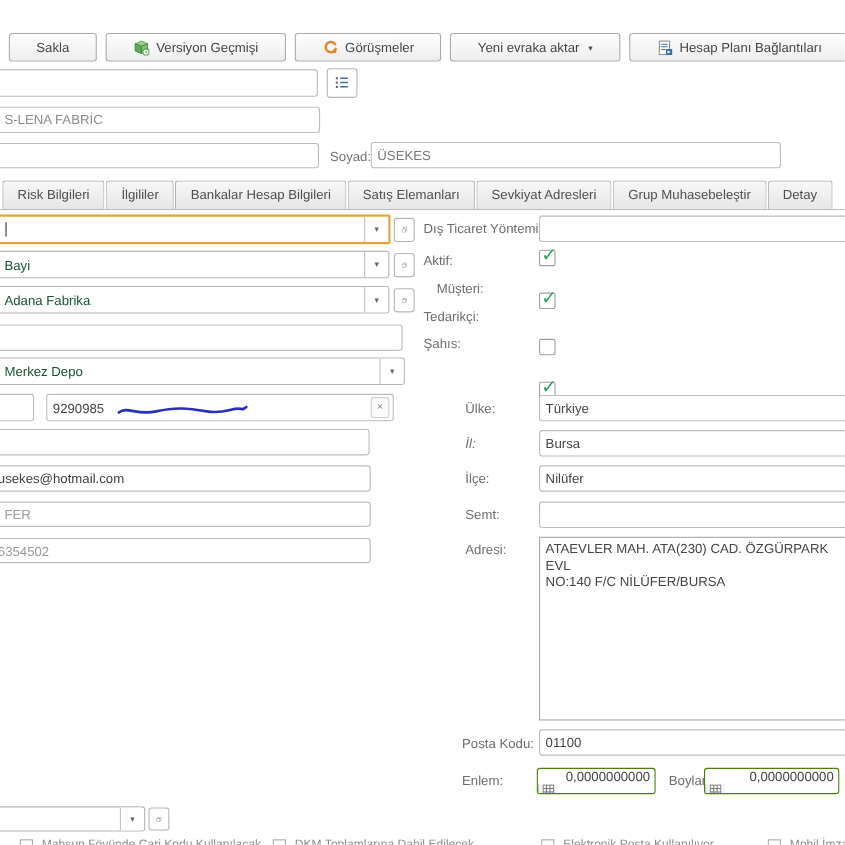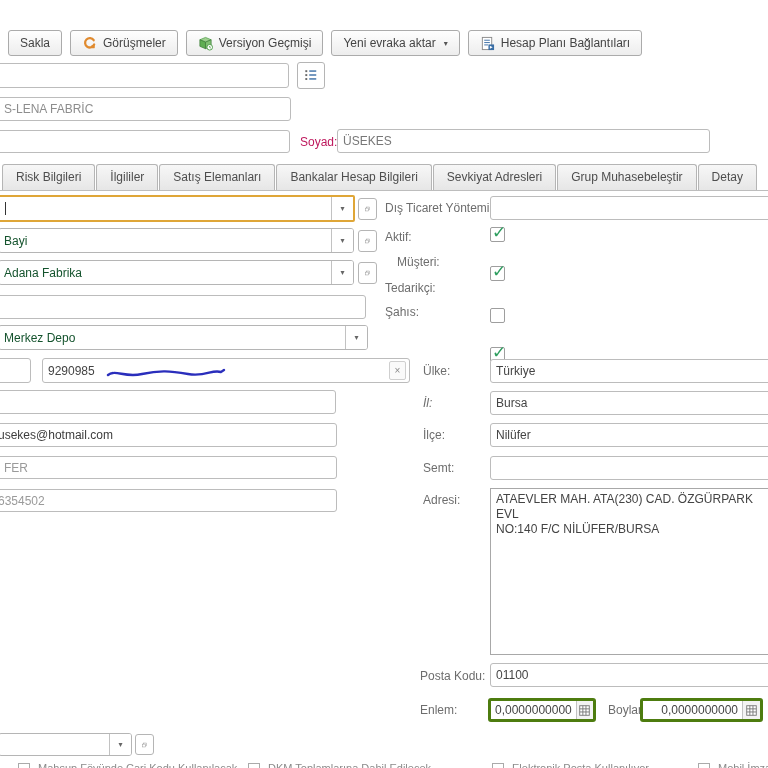--- a/index.html
+++ b/index.html
@@ -7,37 +7,37 @@
     width:768px;height:768px;overflow:hidden;position:relative;
     background:#ffffff;
     font-family:"Liberation Sans","DejaVu Sans",sans-serif;
     font-size:12px;color:#444;
   }
   .abs{position:absolute;box-sizing:border-box;}
   
   .toolbar{left:8px;top:30px;height:27px;display:flex;gap:8px;}
   .tbtn{
     display:inline-flex;align-items:center;gap:6px;
-    padding:0 11px;height:26px;
+    padding:0 24px;height:26px;
     border:1px solid #ababab;border-radius:3px;
     background:linear-gradient(#fefefe,#ededed);
     color:#444;font-size:12px;white-space:nowrap;cursor:default;justify-content:flex-end;
   }
   .tbtn .caret{font-size:8px;color:#555;margin-left:2px;}
   .icon16{width:15px;height:15px;display:inline-block;flex:0 0 auto;}
   
   .inp{
     border:1px solid #bcbcbc;border-radius:3px;background:#fff;
     padding:0 5px;font-size:12px;display:flex;align-items:center;
     color:#444;overflow:hidden;white-space:nowrap;
   }
   .inp.dim{color:#8d8d8d;}
   .inp.dim2{color:#9a9a9a;}
   .lbl{color:#6d6d6d;font-size:12px;white-space:nowrap;}
-  .lbl.faint{color:#be185d;}
+  .lbl.faint{color:#737373;}
   
   .combo{
     border:1px solid #b5b5b5;border-radius:3px;background:#fff;
     display:flex;align-items:stretch;overflow:hidden;
   }
   .combo .val{flex:1;display:flex;align-items:center;padding:0 5px;color:#14532d;overflow:hidden;white-space:nowrap;}
   .combo .arrow{
     width:21px;border-left:1px solid #c2c2c2;display:flex;align-items:center;justify-content:center;
     background:#fff;color:#666;font-size:8px;
   }
@@ -61,59 +61,59 @@
     position:relative;
   }
   .cbx .mark{
     position:absolute;left:1px;top:-6px;font-size:17px;font-weight:bold;color:#2e9e5f;
   }
   .clrbtn{
     border:1px solid #cfcfcf;border-radius:2px;background:#fafafa;color:#8a8a8a;
     width:17px;height:19px;display:flex;align-items:center;justify-content:center;font-size:10px;
   }
   .numbox{
-    border:3px solid #4d7c0f;border-radius:3px;background:#fff;display:flex;align-items:stretch;overflow:hidden;
+    border:1px solid #4d7c0f;border-radius:3px;background:#fff;display:flex;align-items:stretch;overflow:hidden;flex-direction:column;
   }
   .numbox .nval{flex:1;display:flex;align-items:center;justify-content:flex-end;padding:0 4px;color:#444;}
   .numbox .nbtn{width:17px;border-left:1px solid #c2c2c2;display:flex;align-items:center;justify-content:center;background:#f3f3f3;}
   .addr{
     border:1px solid #a8a8a8;background:#fff;padding:3px 5px;
     font-size:12px;color:#444;white-space:pre-line;line-height:15px;overflow:hidden;
   }
   .cutcbx{width:12px;height:12px;border:1px solid #aaa;background:#fff;}
   .cutlbl{color:#8a8a8a;font-size:11px;white-space:nowrap;}
   svg{display:block;}
 </style>
 </head>
 <body>
 
 <div class="abs toolbar">
   <button class="tbtn">
     <span>Sakla</span>
-  </button>
-  <button class="tbtn">
-    <span class="icon16">
-      <svg viewBox="0 0 16 16" width="15" height="15">
-          <path d="M12.5 4.5 A5 5 0 1 0 13 9" fill="none" stroke="#e08a2e" stroke-width="2.4" stroke-linecap="round"></path>
-          <rect x="10.2" y="9.6" width="3.4" height="3.4" fill="#e08a2e" rx="0.5"></rect>
-        </svg>
-    </span>
-    <span>Görüşmeler</span>
   </button>
   <button class="tbtn">
     <span class="icon16">
       <svg viewBox="0 0 16 16" width="15" height="15">
           <polygon points="8,1.5 14,4 8,6.5 2,4" fill="#9ed08f" stroke="#4f9e4a" stroke-width="0.8"></polygon>
           <polygon points="2,4 8,6.5 8,13.5 2,11" fill="#5fae52" stroke="#3d7c3a" stroke-width="0.8"></polygon>
           <polygon points="14,4 8,6.5 8,13.5 14,11" fill="#7fc070" stroke="#3d7c3a" stroke-width="0.8"></polygon>
           <circle cx="12.5" cy="12" r="3" fill="#fff" stroke="#4f9e4a" stroke-width="1"></circle>
           <path d="M12.5 10.6 v1.5 l1.1 0.7" stroke="#4f9e4a" stroke-width="1" fill="none"></path>
         </svg>
     </span>
     <span>Versiyon Geçmişi</span>
+  </button>
+  <button class="tbtn">
+    <span class="icon16">
+      <svg viewBox="0 0 16 16" width="15" height="15">
+          <path d="M12.5 4.5 A5 5 0 1 0 13 9" fill="none" stroke="#e08a2e" stroke-width="2.4" stroke-linecap="round"></path>
+          <rect x="10.2" y="9.6" width="3.4" height="3.4" fill="#e08a2e" rx="0.5"></rect>
+        </svg>
+    </span>
+    <span>Görüşmeler</span>
   </button>
   <button class="tbtn">
     <span>Yeni evraka aktar</span>
     <span class="caret">▾</span>
   </button>
   <button class="tbtn">
     <span class="icon16">
       <svg viewBox="0 0 16 16" width="15" height="15">
           <rect x="2.5" y="1.5" width="10" height="13" fill="#fff" stroke="#8a8a8a" stroke-width="1"></rect>
           <line x1="4.5" y1="4.5" x2="10.5" y2="4.5" stroke="#3a6ea5" stroke-width="1"></line>
@@ -143,22 +143,22 @@
 
 <input class="abs inp dim" style="left: -2px; top: 97px; width: 293px; height: 24px; border-radius: 0px 3px 3px 0px; color: rgb(141, 141, 141);" value="S-LENA FABRİC">
 
 <input class="abs inp" style="left: -2px; top: 130px; width: 292px; height: 23px; border-radius: 0px 3px 3px 0px;" value="">
 <span class="abs lbl faint" style="left:300px;top:135px;">Soyad:</span>
 <input class="abs inp dim" style="left: 337px; top: 129px; width: 373px; height: 24px; color: rgb(119, 119, 119);" value="ÜSEKES">
 
 <div class="abs tabs">
   <div class="tab">Risk Bilgileri</div>
   <div class="tab">İlgililer</div>
+  <div class="tab">Bankalar Hesap Bilgileri</div>
   <div class="tab">Satış Elemanları</div>
-  <div class="tab">Bankalar Hesap Bilgileri</div>
   <div class="tab">Sevkiyat Adresleri</div>
   <div class="tab">Grup Muhasebeleştir</div>
   <div class="tab">Detay</div>
 </div>
 <div class="abs tabline"></div>
 
 <div class="abs combo focus" style="left:-2px;top:195px;width:357px;height:27px;">
   <span class="val">
       <span class="caretbar"></span>
       <span></span>
@@ -195,21 +195,21 @@
 </button>
 
 <input class="abs inp" style="left: -2px; top: 295px; width: 368px; height: 24px; border-radius: 0px 3px 3px 0px;" value="">
 
 <div class="abs combo" style="left:-2px;top:325px;width:370px;height:25px;">
   <span class="val">Merkez Depo</span>
   <span class="arrow">▾</span>
 </div>
 
 <input class="abs inp" style="left: -2px; top: 358px; width: 33px; height: 25px; border-radius: 0px 3px 3px 0px;" value="">
-<div class="abs combo" style="left:42px;top:358px;width:368px;height:25px;border-color:#bcbcbc;">
+<div class="abs combo" style="left:42px;top:358px;width:316px;height:25px;border-color:#bcbcbc;">
   <span class="val" style="color:#444;">9290985</span>
   <span style="display:flex;align-items:center;padding-right:3px;">
     <button class="clrbtn">
         <span>×</span>
       </button>
   </span>
 </div>
 
 <svg class="abs" style="left:100px;top:360px;pointer-events:none;" width="140" height="25">
   <path d="M8,15 C16,9 24,18 42,14 S70,11 88,14 S112,9 121,12 l3,-2" fill="none" stroke="#2a2ebc" stroke-width="2.4" stroke-linecap="round"></path>

